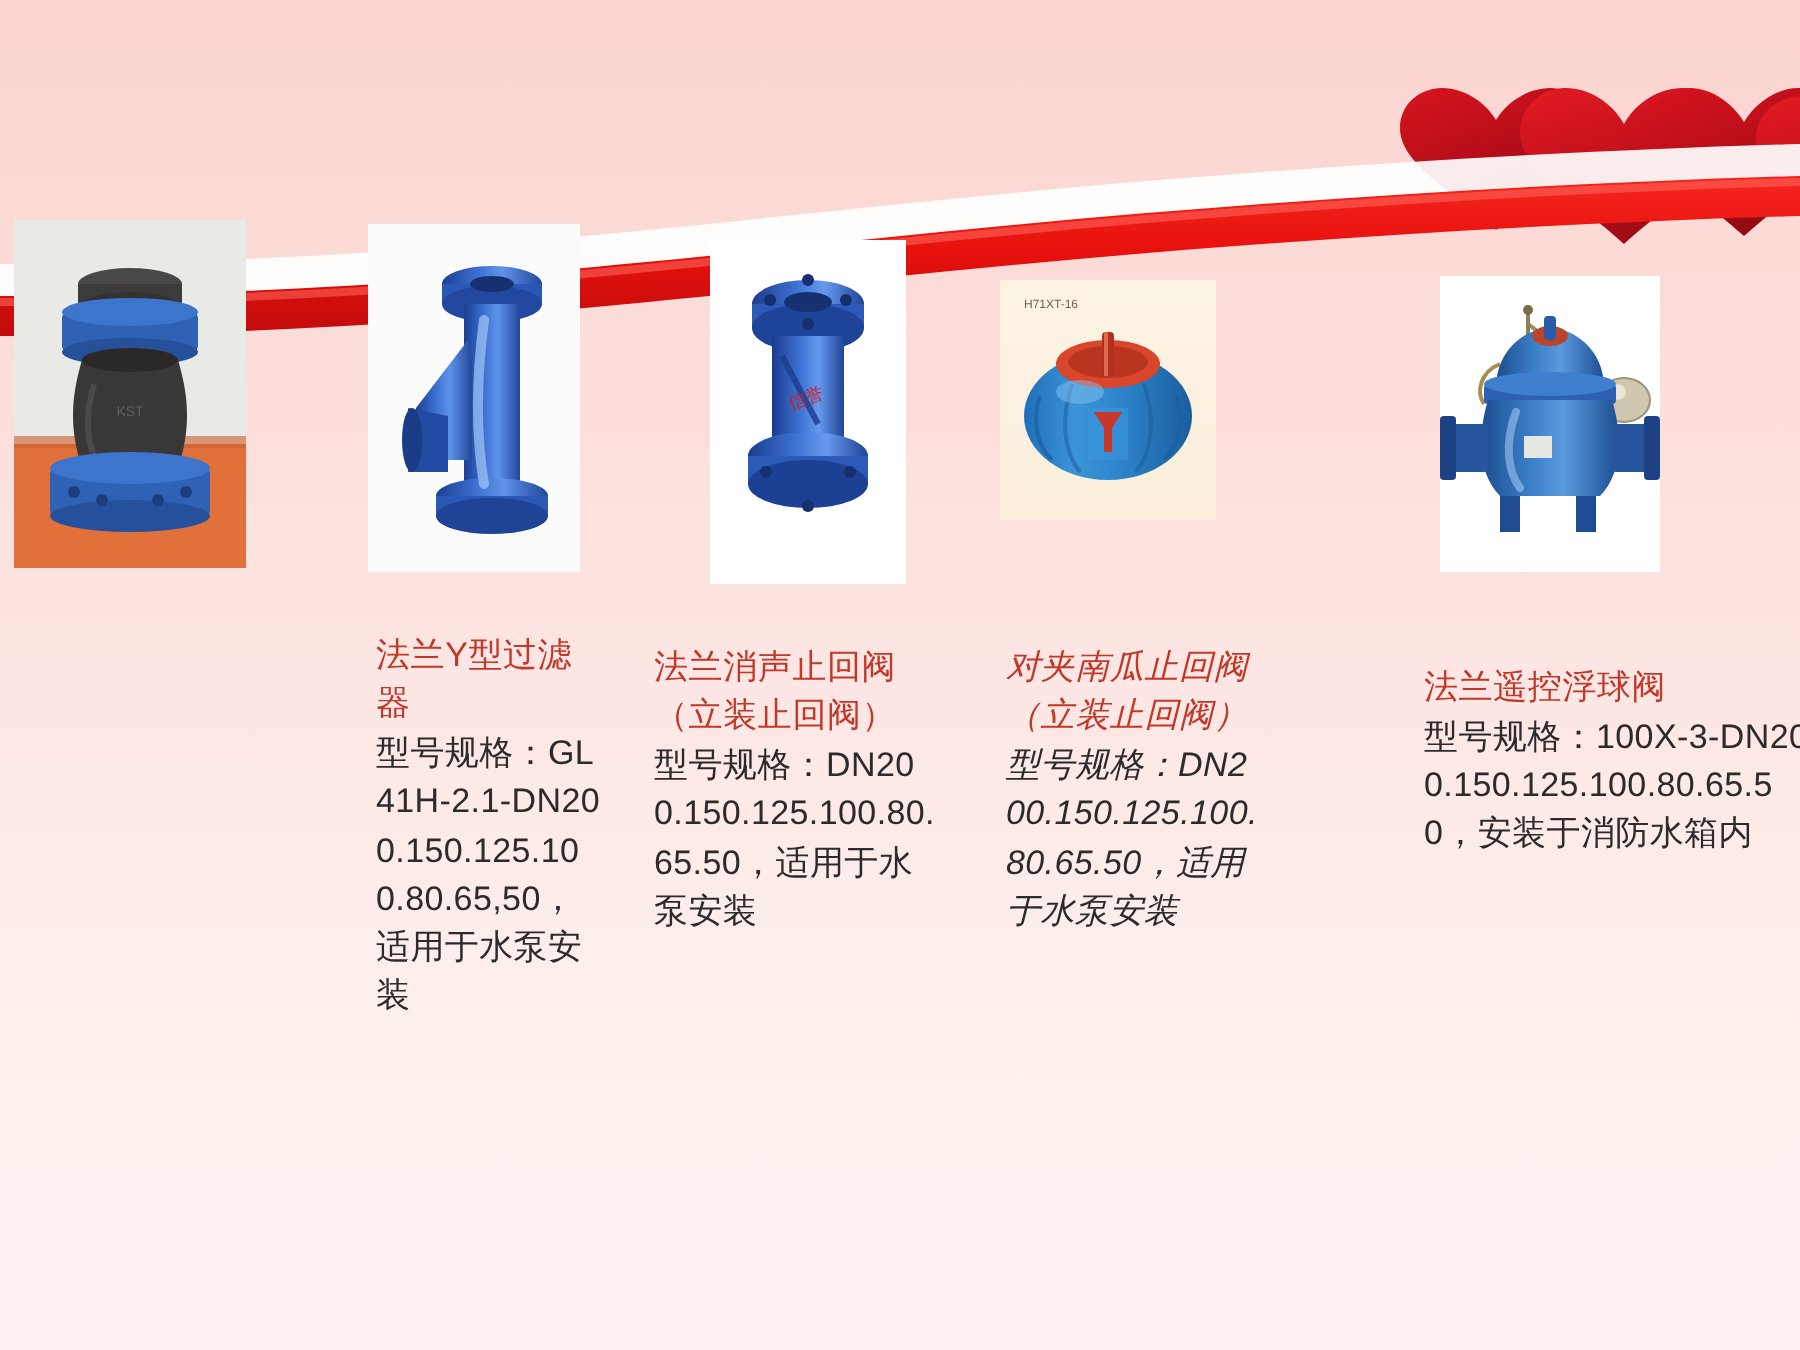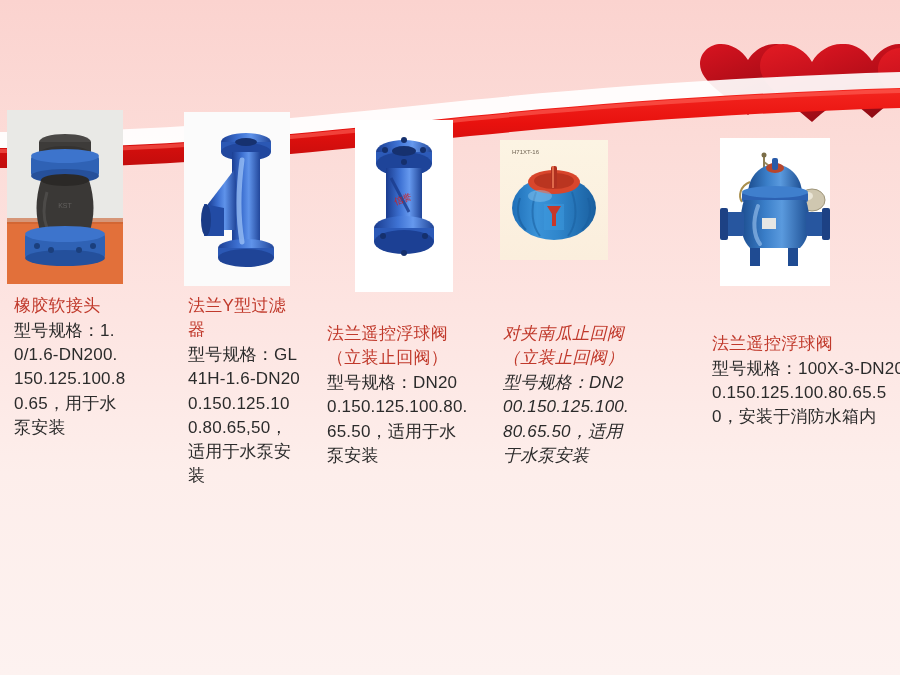--- a/index.html
+++ b/index.html
@@ -290,32 +290,28 @@
 
       <rect x="42" y="80" width="14" height="11" fill="#e7e7e4"></rect>
 
       <path d="M30 110 L30 128 L40 128 L40 110 Z" fill="#1f4b92"></path>
       <path d="M68 110 L68 128 L78 128 L78 110 Z" fill="#1f4b92"></path>
 
       <path d="M38 68 C32 84 34 98 40 106" stroke="#a9cdf5" stroke-width="4" fill="none" opacity="0.55" stroke-linecap="round"></path>
     </svg>
   </div>
 
-  <div class="col" style="left:14px; top:294px; width:112px;">
-    <p class="col-title">橡胶软接头</p>
-    <p class="col-body">型号规格：1.0/1.6-DN200.150.125.100.80.65，用于水泵安装</p>
-  </div>
-
-  <div class="col" style="left:188px; top:294px; width:112px;">
+
+  <div class="col" style="left:188px; top:316px; width:112px;">
     <p class="col-title">法兰Y型过滤器</p>
-    <p class="col-body">型号规格：GL41H-1.6-DN200.150.125.100.80.65,50，适用于水泵安装</p>
+    <p class="col-body">型号规格：GL41H-2.1-DN200.150.125.100.80.65,50，适用于水泵安装</p>
   </div>
 
   <div class="col" style="left:327px; top:322px; width:142px;">
-    <p class="col-title">法兰遥控浮球阀（立装止回阀）</p>
+    <p class="col-title">法兰消声止回阀（立装止回阀）</p>
     <p class="col-body">型号规格：DN200.150.125.100.80.65.50，适用于水泵安装</p>
   </div>
 
   <div class="col" style="left:503px; top:322px; width:128px;font-style:italic;">
     <p class="col-title">对夹南瓜止回阀（立装止回阀）</p>
     <p class="col-body">型号规格：DN200.150.125.100.80.65.50，适用于水泵安装</p>
   </div>
 
   <div class="col" style="left:712px; top:332px; width:200px;">
     <p class="col-title">法兰遥控浮球阀</p>

